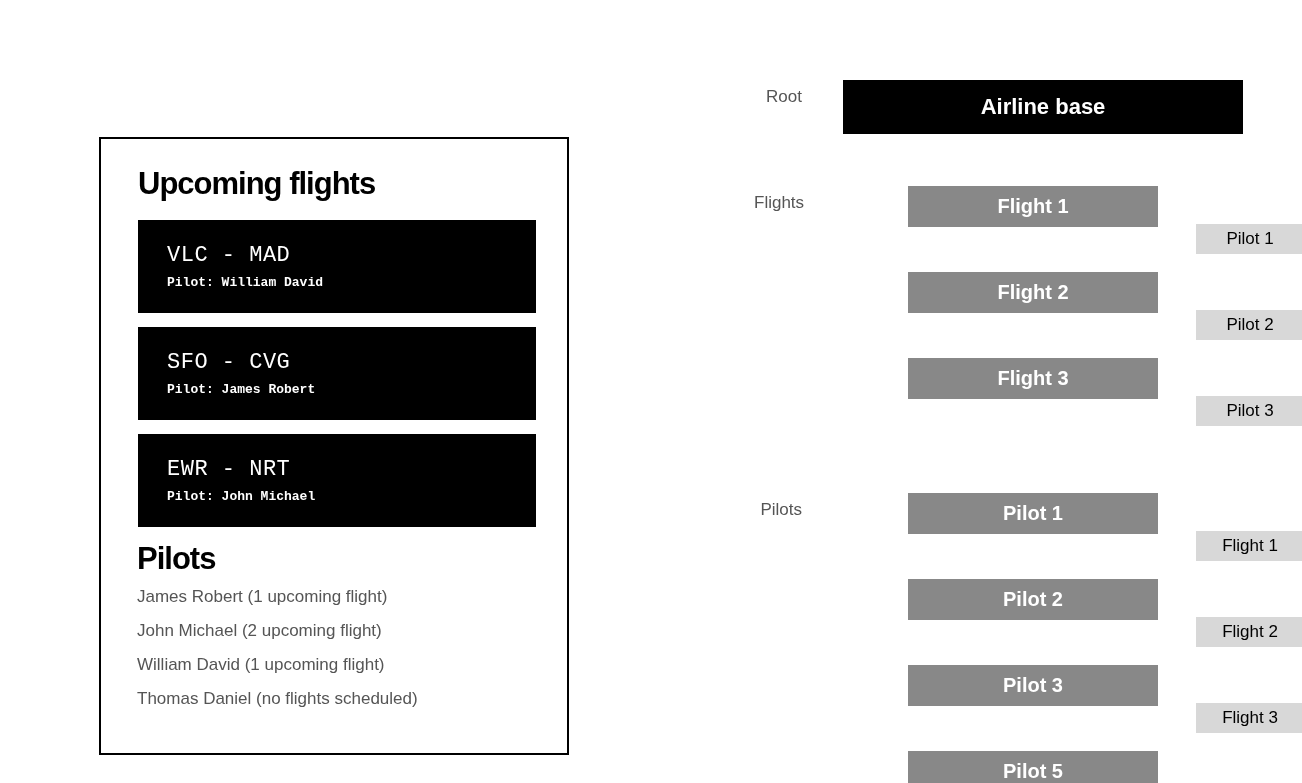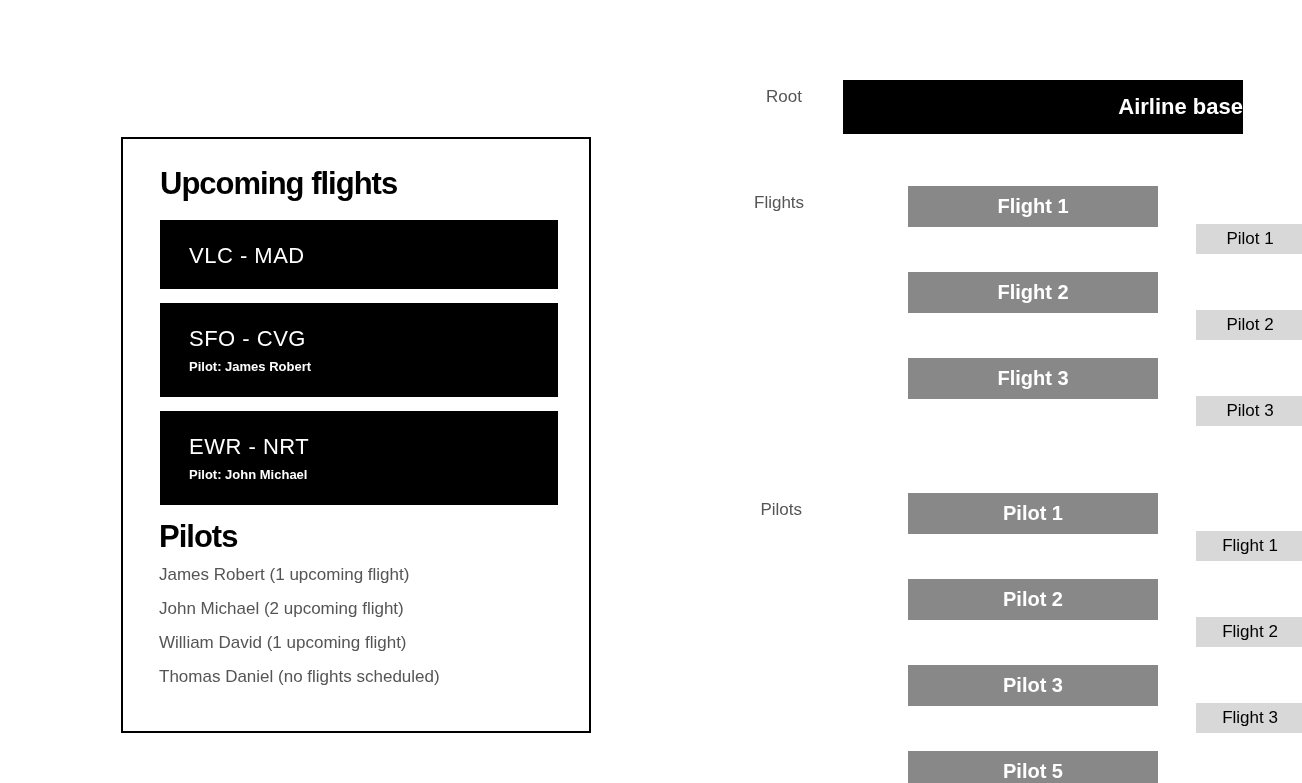--- a/index.html
+++ b/index.html
@@ -9,38 +9,39 @@
     }
     body {
       font-family: -apple-system, BlinkMacSystemFont, "Helvetica Neue", Arial, sans-serif;
       background: #fff;
       width: 1302px;
       height: 783px;
       position: relative;
     }
     .left-panel {
       position: absolute;
-      left: 100px;
+      left: 78px;
       top: 116px;
       width: 470px;
       border: 2px solid #000;
       padding: 20px 18px 30px 30px;
     }
     .upcoming-heading {
       font-size: 31px;
       font-weight: 700;
       letter-spacing: -1px;
       margin-bottom: 18px;
     }
     .flight-card {
       background: #000;
       color: #fff;
       padding: 16px 22px 16px 22px;
       margin-bottom: 14px;
       width: 398px;
+      font-family: Liberation Mono, monospace;
     }
     .flight-route {
       font-size: 22px;
       font-weight: 300;
       letter-spacing: 0.5px;
       margin-bottom: 4px;
     }
     .flight-pilot {
       font-size: 13px;
       font-weight: 700;
@@ -81,21 +82,21 @@
       flex-shrink: 0;
     }
     .row-content {
       flex: 1;
     }
     .root-box {
       background: #000;
       color: #fff;
       font-size: 22px;
       font-weight: 700;
-      text-align: right;
+      text-align: center;
       padding: 14px 0;
       width: 400px;
       margin-bottom: 24px;
     }
     .group-content {
       position: relative;
     }
     .mid-box {
       background: #888;
       color: #fff;
@@ -124,20 +125,21 @@
     }
   </style>
 </head>
 <body>
 
 <div class="left-panel">
   <h1 class="upcoming-heading">Upcoming flights</h1>
 
   <div class="flight-card">
     <div class="flight-route">VLC - MAD</div>
+    <div class="flight-pilot">Pilot: William David</div>
   </div>
   <div class="flight-card">
     <div class="flight-route">SFO - CVG</div>
     <div class="flight-pilot">Pilot: James Robert</div>
   </div>
   <div class="flight-card">
     <div class="flight-route">EWR - NRT</div>
     <div class="flight-pilot">Pilot: John Michael</div>
   </div>
 

